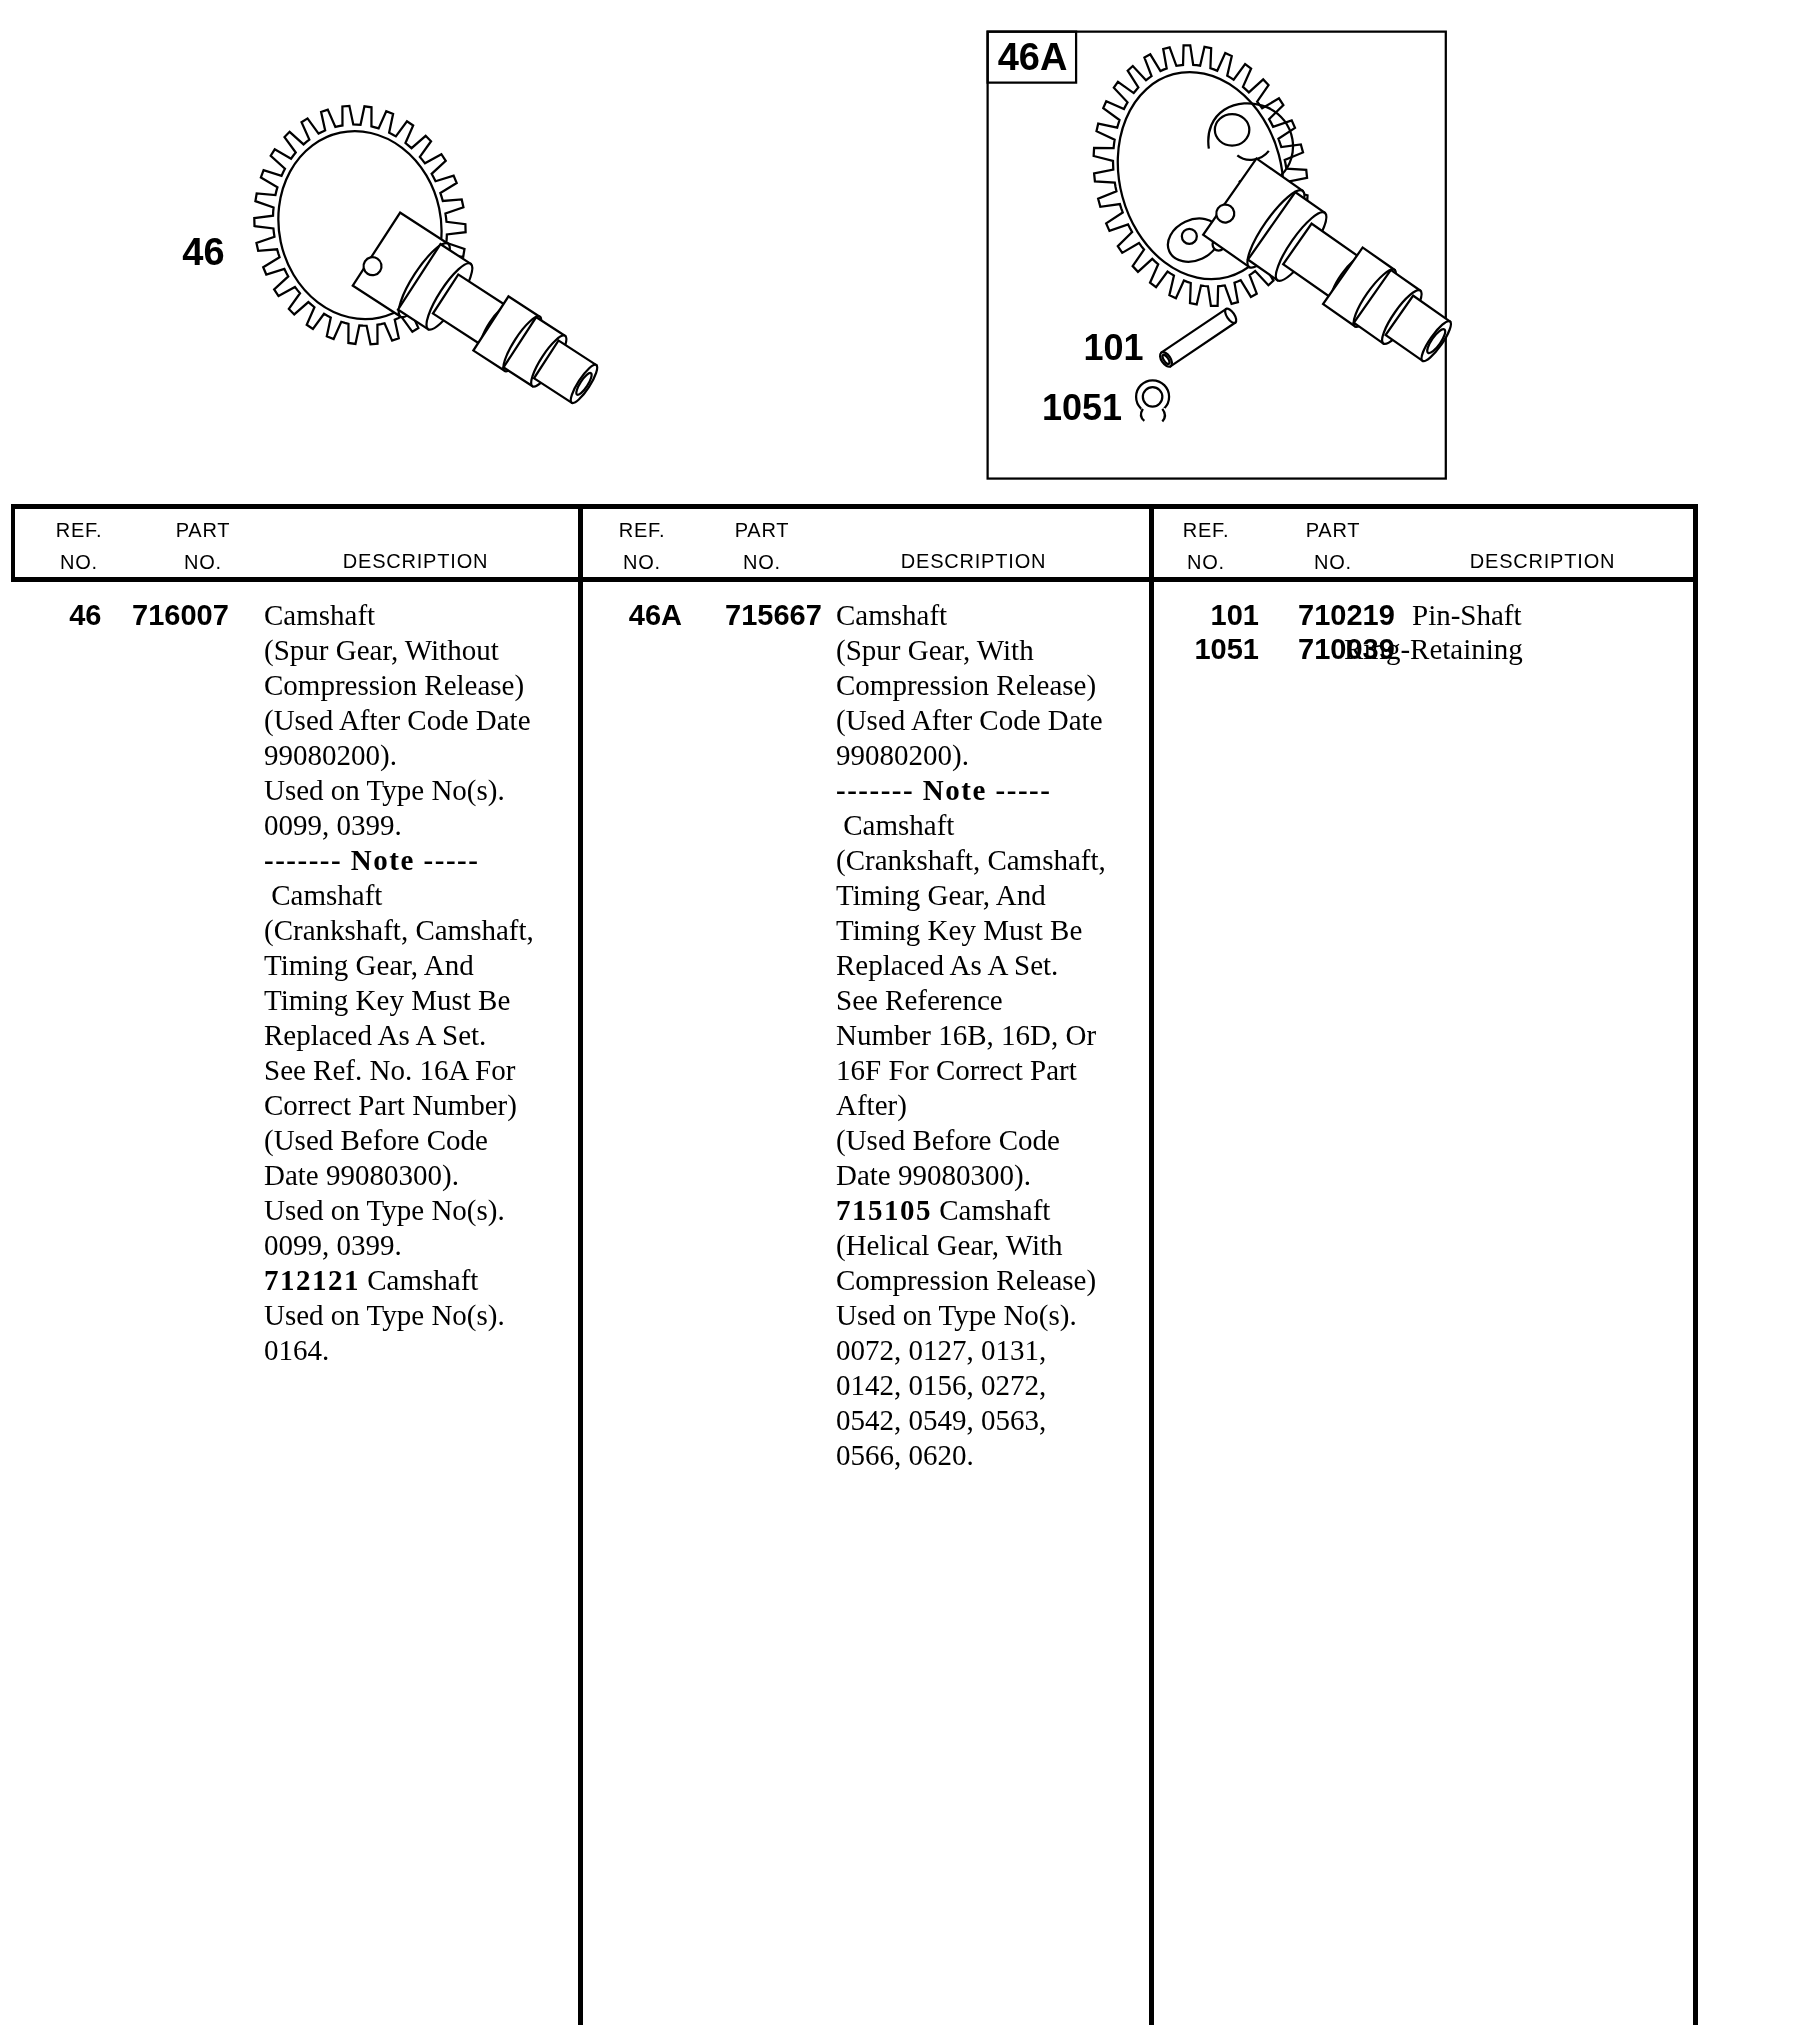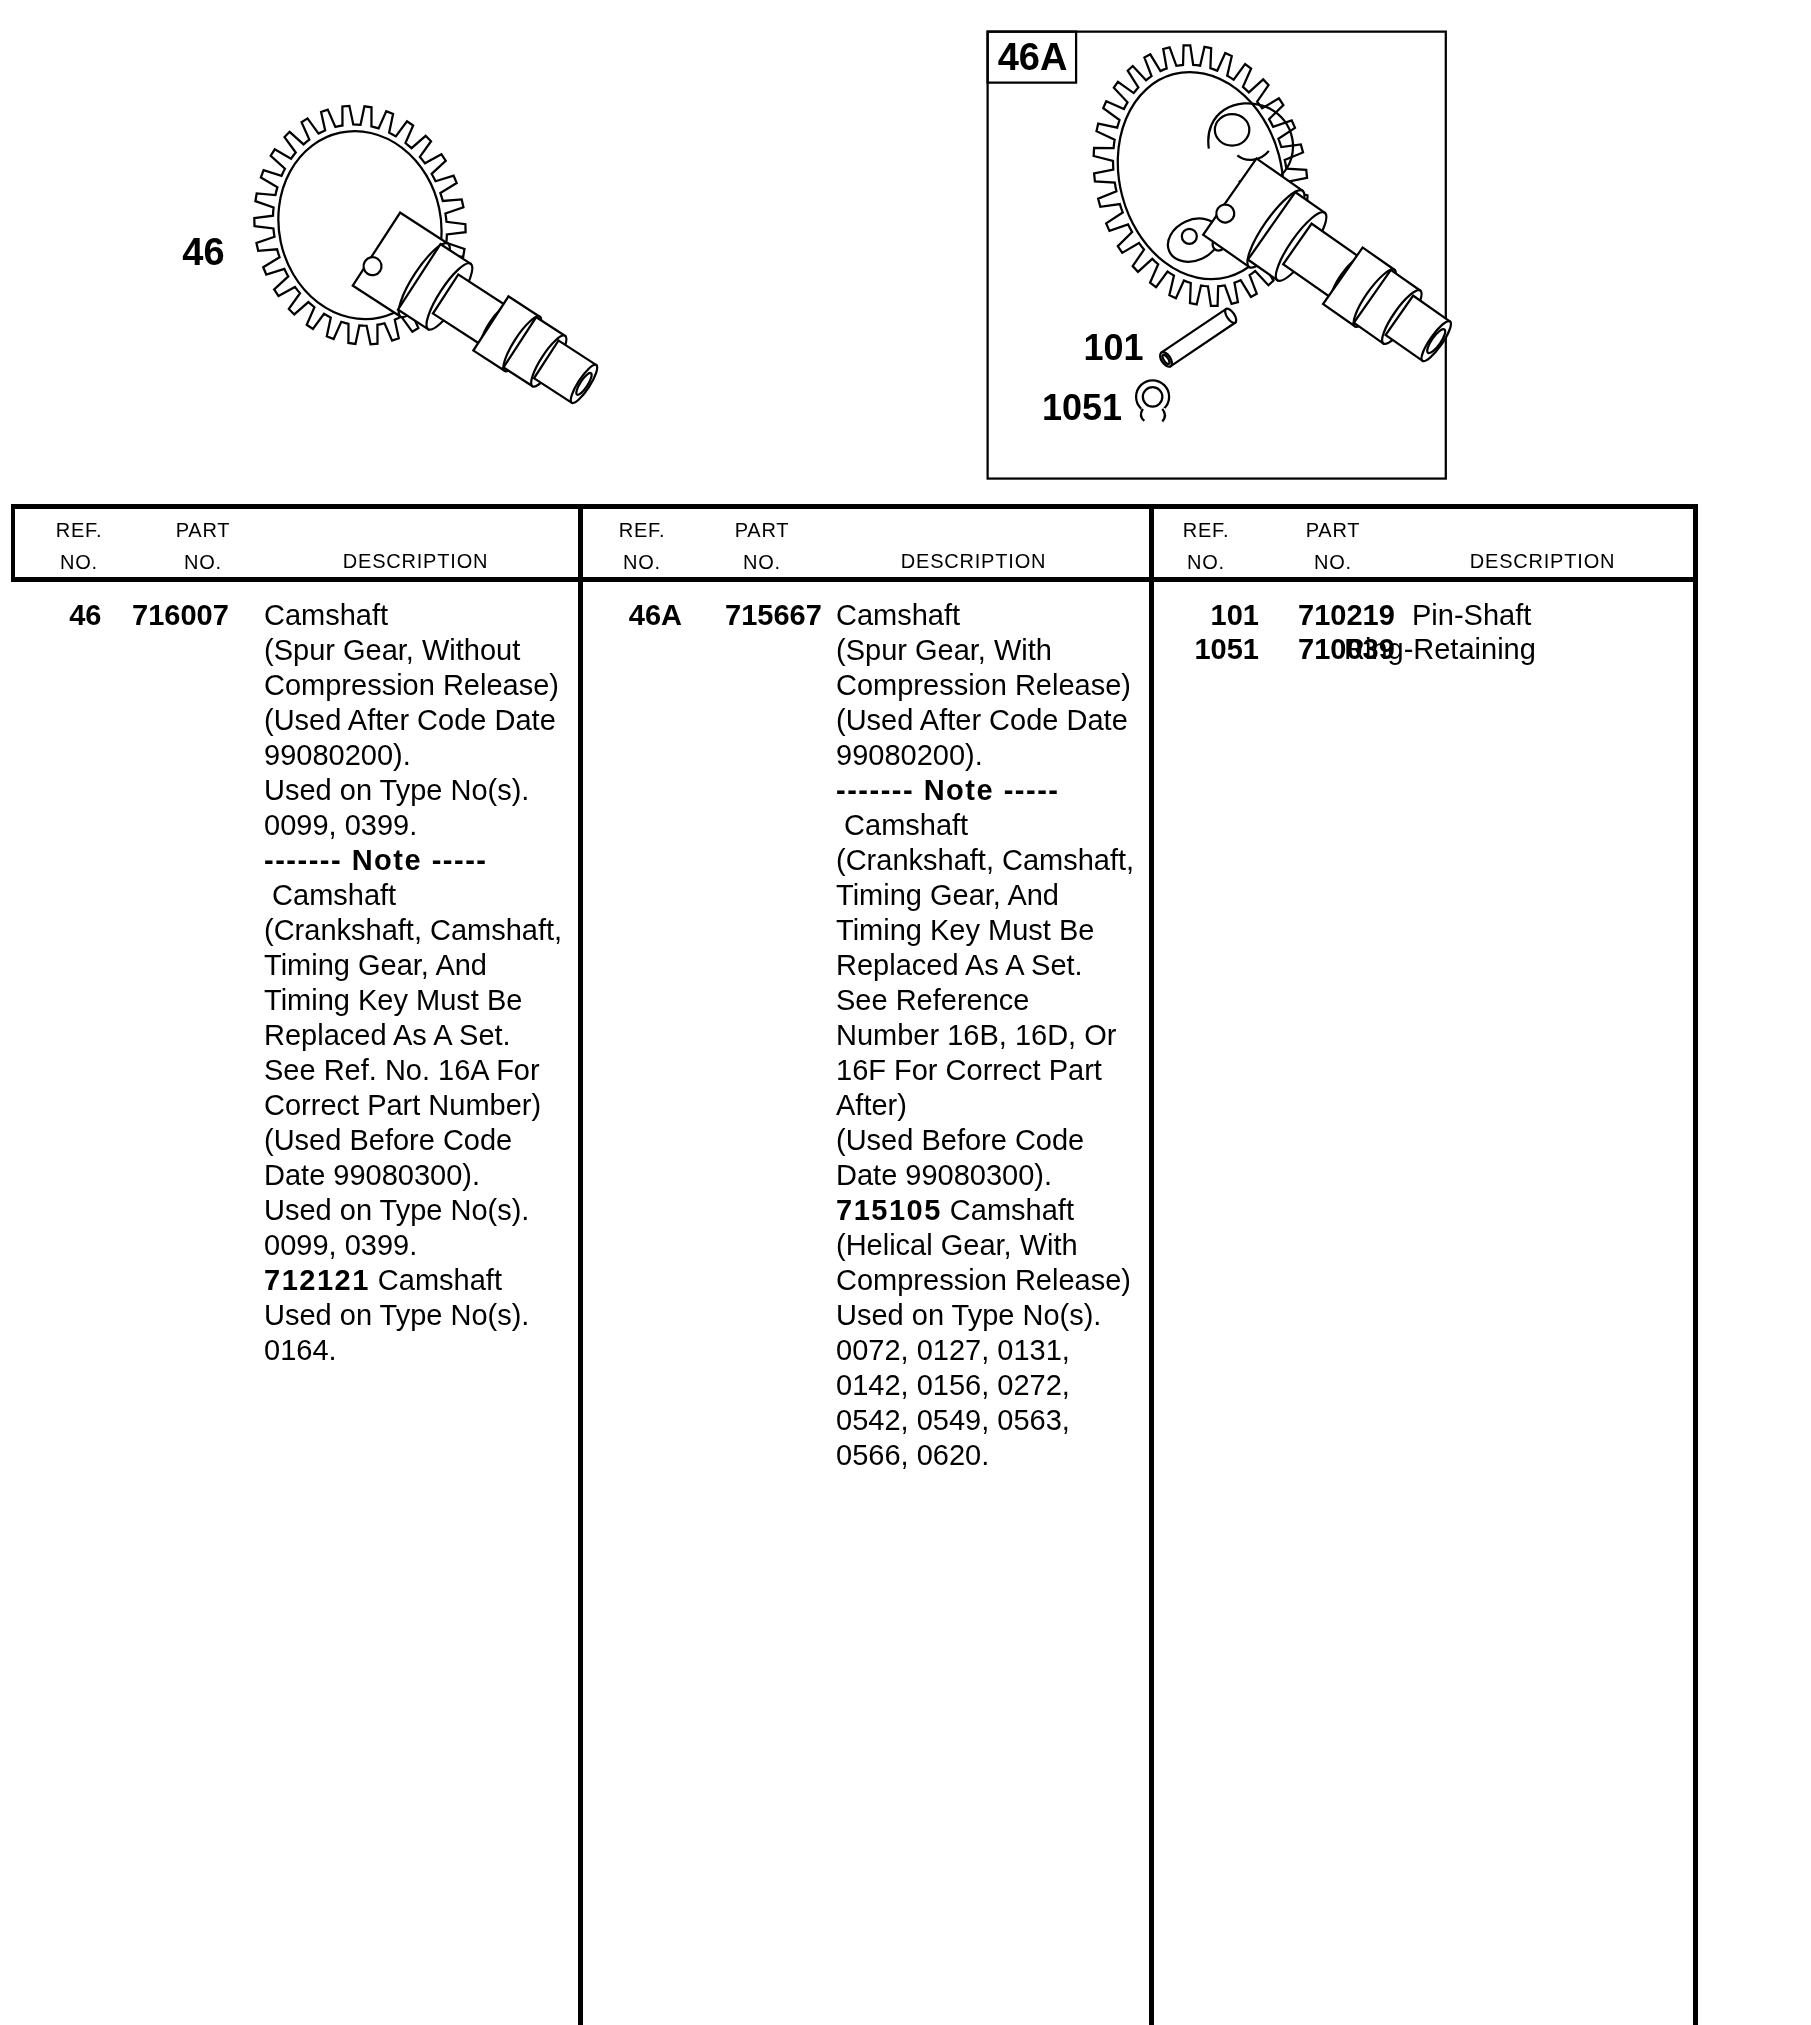--- a/index.html
+++ b/index.html
@@ -11,21 +11,21 @@
   .hline,.vline{position:absolute;background:#000;}
   .figlabel{position:absolute;font-weight:700;text-align:center;white-space:pre;}
   .lbl46{left:177px;top:233px;width:53px;font-size:38px;line-height:39px;}
   .lbl46a{left:988px;top:31.5px;width:89px;height:51px;font-size:38px;line-height:50px;}
   .lbl101{left:1074px;top:329px;width:79px;font-size:36px;line-height:38px;}
   .lbl1051{left:1035px;top:389px;width:94px;font-size:36px;line-height:38px;}
   .hc{position:absolute;font-size:20px;line-height:31.5px;text-align:center;letter-spacing:0.8px;}
   .cell{position:absolute;font-size:29px;line-height:35px;white-space:pre;}
   .b{font-weight:700;}
   .ref{text-align:right;}
-  .desc{position:absolute;}
+  .desc{position:absolute;font-family:Liberation Serif, serif;}
   .desc .dl{font-size:29px;line-height:35px;white-space:pre;}
   .desc .dl b{letter-spacing:1.5px;}
 </style>
 </head>
 <body>
 
 <div class="page">
 
   <svg id="art" class="art" width="1811" height="2025" viewBox="0 0 2415 2700">
 

